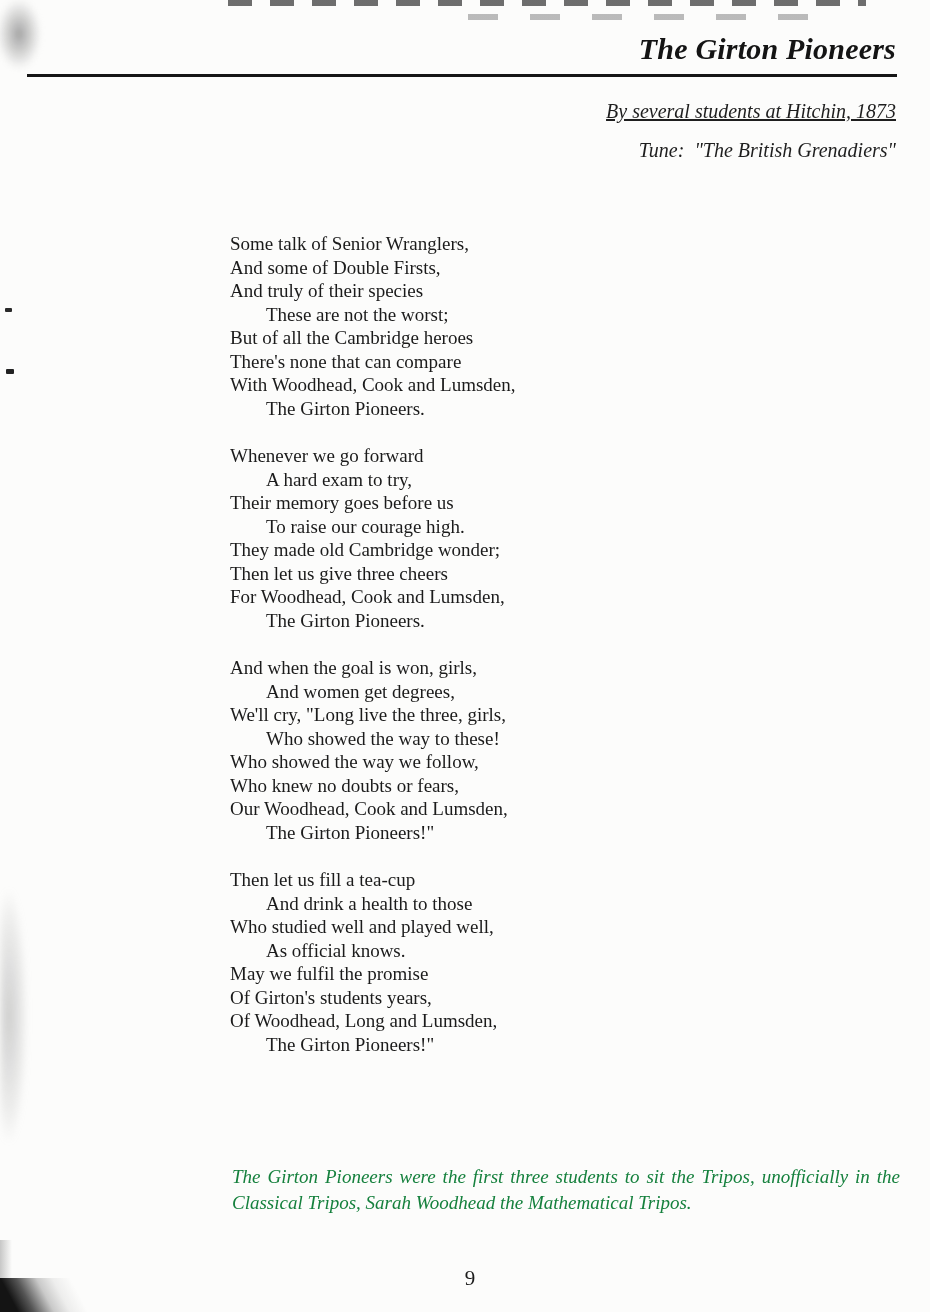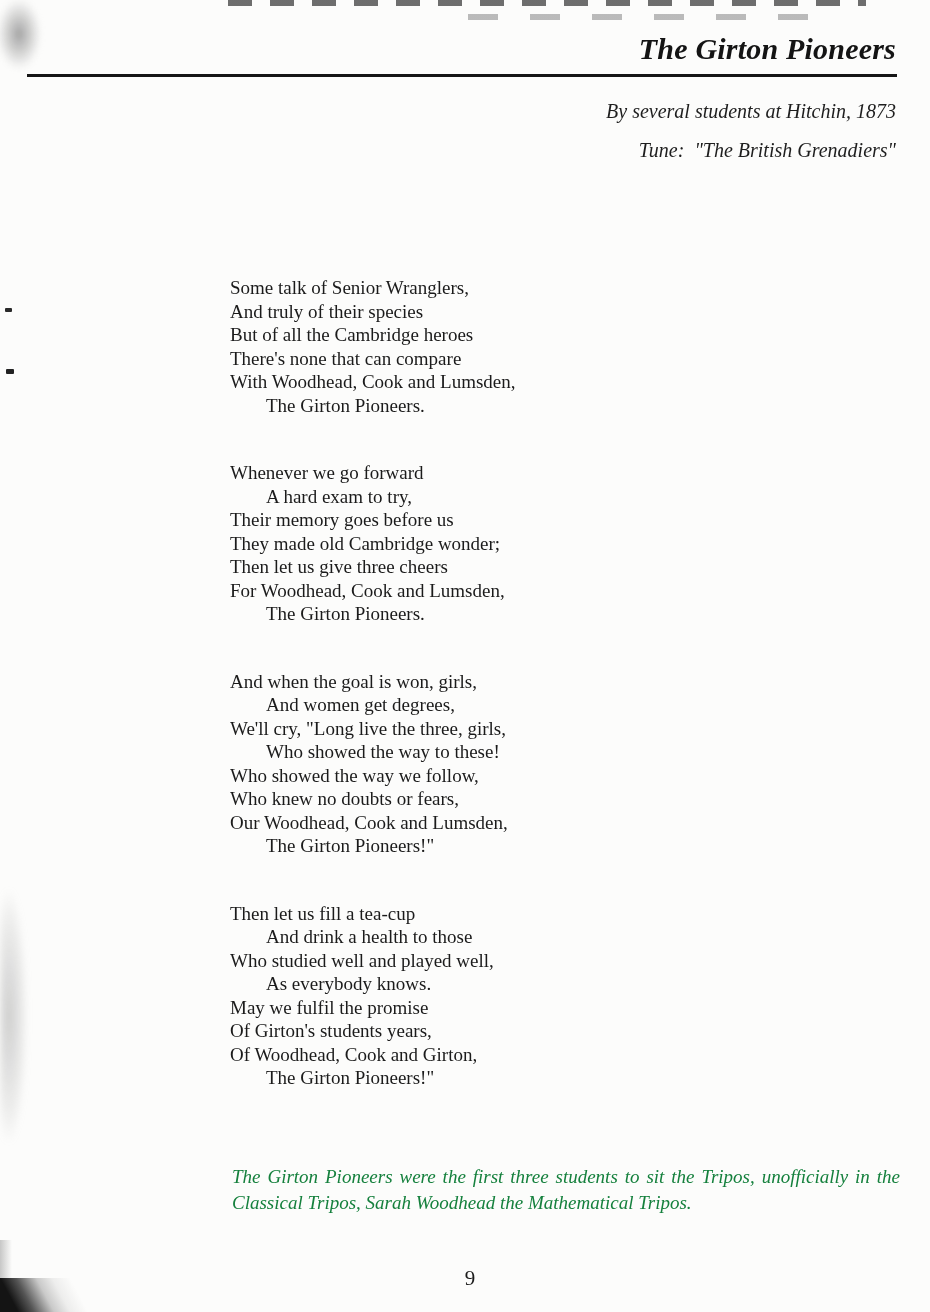--- a/index.html
+++ b/index.html
@@ -35,32 +35,32 @@
   }
   .byline, .tune-line {
     position: absolute;
     right: 34px; left: 300px;
     text-align: right;
     font-style: italic;
     font-size: 20px;
     color: #1e1e1e;
     white-space: pre;
   }
-  .byline { top: 100px; }
+  .byline { top: 100px; text-decoration: underline; }
   .tune-line { top: 139px; }
 
   
   .poem {
     position: absolute;
     left: 230px; top: 232px; width: 420px;
     font-size: 19px;
     line-height: 23.5px;
     color: #1b1b1b;
   }
-  .stanza { margin-bottom: 24px; margin-top: 44px; }
+  .stanza { margin-bottom: 24px; }
   .poem-line { white-space: pre; }
   .poem-line.indent { padding-left: 36px; }
 
   
   .footnote {
     position: absolute;
     left: 232px; top: 1164px; width: 668px;
     font-style: italic;
     font-size: 19px;
     line-height: 26px;
@@ -138,53 +138,56 @@
   <div class="artifact artifact-corner"></div>
 
   <div class="title">The Girton Pioneers</div>
   <div class="header-rule"></div>
   <div class="byline">By several students at Hitchin, 1873</div>
   <div class="tune-line">Tune:  "The British Grenadiers"</div>
 
   <div class="poem">
       <div class="stanza">
         <div class="poem-line">Some talk of Senior Wranglers,</div>
+        <div class="poem-line">And some of Double Firsts,</div>
         <div class="poem-line">And truly of their species</div>
+        <div class="poem-line indent">These are not the worst;</div>
         <div class="poem-line">But of all the Cambridge heroes</div>
         <div class="poem-line">There's none that can compare</div>
         <div class="poem-line">With Woodhead, Cook and Lumsden,</div>
         <div class="poem-line indent">The Girton Pioneers.</div>
       </div>
       <div class="stanza">
         <div class="poem-line">Whenever we go forward</div>
         <div class="poem-line indent">A hard exam to try,</div>
         <div class="poem-line">Their memory goes before us</div>
+        <div class="poem-line indent">To raise our courage high.</div>
         <div class="poem-line">They made old Cambridge wonder;</div>
         <div class="poem-line">Then let us give three cheers</div>
         <div class="poem-line">For Woodhead, Cook and Lumsden,</div>
         <div class="poem-line indent">The Girton Pioneers.</div>
       </div>
       <div class="stanza">
         <div class="poem-line">And when the goal is won, girls,</div>
         <div class="poem-line indent">And women get degrees,</div>
         <div class="poem-line">We'll cry, "Long live the three, girls,</div>
         <div class="poem-line indent">Who showed the way to these!</div>
         <div class="poem-line">Who showed the way we follow,</div>
         <div class="poem-line">Who knew no doubts or fears,</div>
         <div class="poem-line">Our Woodhead, Cook and Lumsden,</div>
         <div class="poem-line indent">The Girton Pioneers!"</div>
       </div>
       <div class="stanza">
         <div class="poem-line">Then let us fill a tea-cup</div>
         <div class="poem-line indent">And drink a health to those</div>
         <div class="poem-line">Who studied well and played well,</div>
-        <div class="poem-line indent">As everybody knows.</div>
+        <div class="poem-line indent">As official knows.</div>
         <div class="poem-line">May we fulfil the promise</div>
         <div class="poem-line">Of Girton's students years,</div>
-        <div class="poem-line">Of Woodhead, Cook and Girton,</div>
+        <div class="poem-line">Of Woodhead, Long and Lumsden,</div>
         <div class="poem-line indent">The Girton Pioneers!"</div>
       </div>
     </div>
 
   <div class="footnote">
       <div class="footnote-line just">The Girton Pioneers were the first three students to sit the Tripos, unofficially in the</div>
       <div class="footnote-line">Classical Tripos, Sarah Woodhead the Mathematical Tripos.</div>
     </div>
 
   <div class="page-number">9</div>

